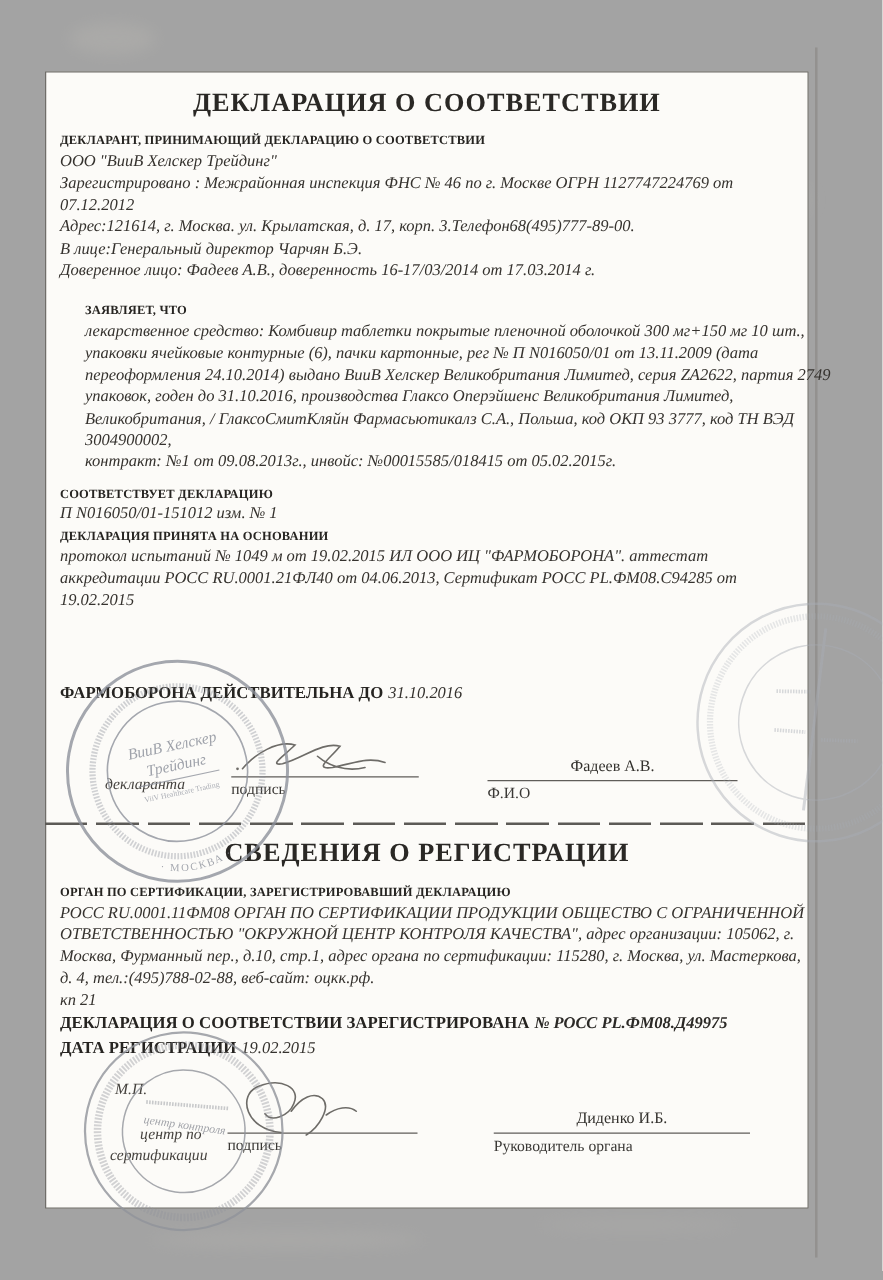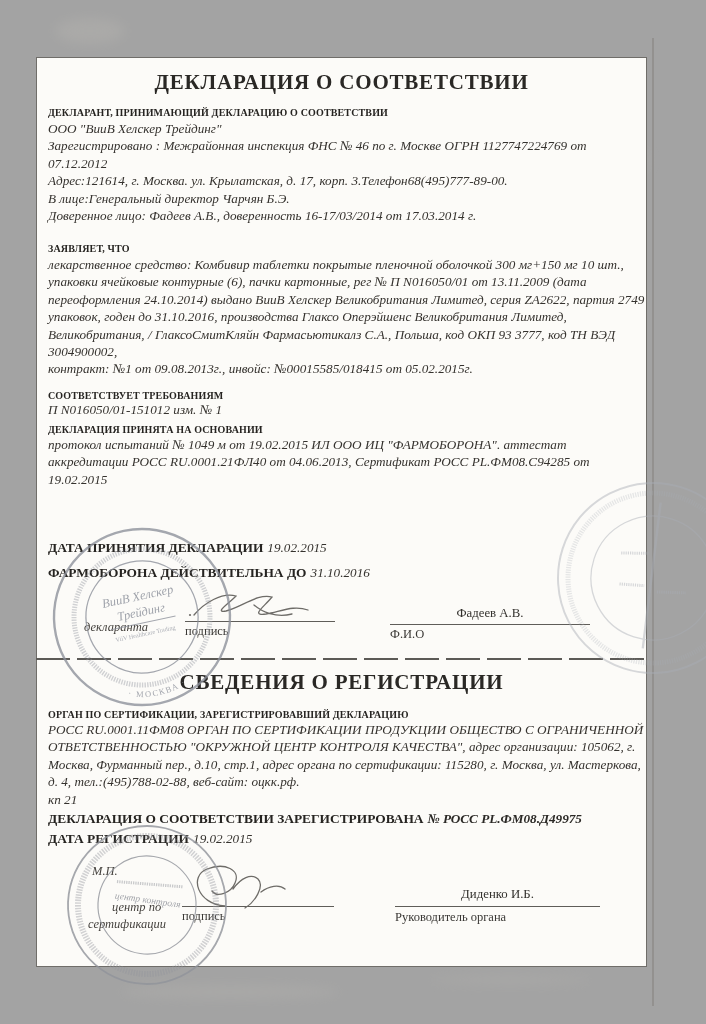--- a/index.html
+++ b/index.html
@@ -44,43 +44,39 @@
     <div class="h">ДЕКЛАРАНТ, ПРИНИМАЮЩИЙ ДЕКЛАРАЦИЮ О СООТВЕТСТВИИ</div>
     <div class="body-it" style="margin-top:2px;">
       <div>ООО "ВииВ Хелскер Трейдинг"</div>
       <div>Зарегистрировано : Межрайонная инспекция ФНС № 46 по г. Москве ОГРН 1127747224769 от 07.12.2012</div>
       <div>Адрес:121614, г. Москва. ул. Крылатская, д. 17, корп. 3.Телефон68(495)777-89-00.</div>
       <div>В лице:Генеральный директор Чарчян Б.Э.</div>
       <div>Доверенное лицо: Фадеев А.В., доверенность 16-17/03/2014 от 17.03.2014 г.</div>
     </div>
   </div>
 
-  <div class="abs block" style="top:243px;">
+  <div class="abs block" style="top:243px;margin-left:20px;">
     <div class="h">ЗАЯВЛЯЕТ, ЧТО</div>
     <div class="body-it" style="margin-top:2px;">
       <div>лекарственное средство: Комбивир таблетки покрытые пленочной оболочкой 300 мг+150 мг 10 шт., упаковки ячейковые контурные (6), пачки картонные, рег № П N016050/01 от 13.11.2009 (дата переоформления 24.10.2014) выдано ВииВ Хелскер Великобритания Лимитед, серия ZA2622, партия 2749 упаковок, годен до 31.10.2016, производства Глаксо Оперэйшенс Великобритания Лимитед, Великобритания, / ГлаксоСмитКляйн Фармасьютикалз С.А., Польша, код ОКП 93 3777, код ТН ВЭД 3004900002,</div>
       <div>контракт: №1 от 09.08.2013г., инвойс: №00015585/018415 от 05.02.2015г.</div>
     </div>
   </div>
 
   <div class="abs block" style="top:390px;">
-    <div class="h">СООТВЕТСТВУЕТ ТРЕБОВАНИЯМ</div>
+    <div class="h">СООТВЕТСТВУЕТ ДЕКЛАРАЦИЮ</div>
     <div class="body-it">П N016050/01-151012 изм. № 1</div>
   </div>
 
   <div class="abs block" style="top:424px;">
     <div class="h">ДЕКЛАРАЦИЯ ПРИНЯТА НА ОСНОВАНИИ</div>
     <div class="body-it" style="margin-top:1px;">протокол испытаний № 1049 м от 19.02.2015 ИЛ ООО ИЦ "ФАРМОБОРОНА". аттестат аккредитации РОСС RU.0001.21ФЛ40 от 04.06.2013, Сертификат РОСС PL.ФМ08.С94285 от 19.02.2015</div>
   </div>
 
   <div class="abs block mix" style="top:538px;">
-    <div>
-      <span class="lbl">ДАТА ПРИНЯТИЯ ДЕКЛАРАЦИИ</span>
-      <span class="val">19.02.2015</span>
-    </div>
     <div style="margin-top:7px;">
       <span class="lbl">ФАРМОБОРОНА ДЕЙСТВИТЕЛЬНА ДО</span>
       <span class="val">31.10.2016</span>
     </div>
   </div>
 
   <div class="abs stamp-label" style="left:84px;top:620px;">декларанта</div>
 
   <svg class="abs signature" style="left:188px;top:588px;" width="150" height="34" viewBox="0 0 150 34">
     <path d="M6,27 C16,15 34,4 48,8 C40,16 26,25 38,23 C54,19 70,5 84,9 C76,19 62,28 78,26 C94,23 106,17 120,22 M66,17 C74,24 88,30 104,26" fill="none" stroke="#6e6c68" stroke-width="1.3" stroke-linecap="round"></path>

